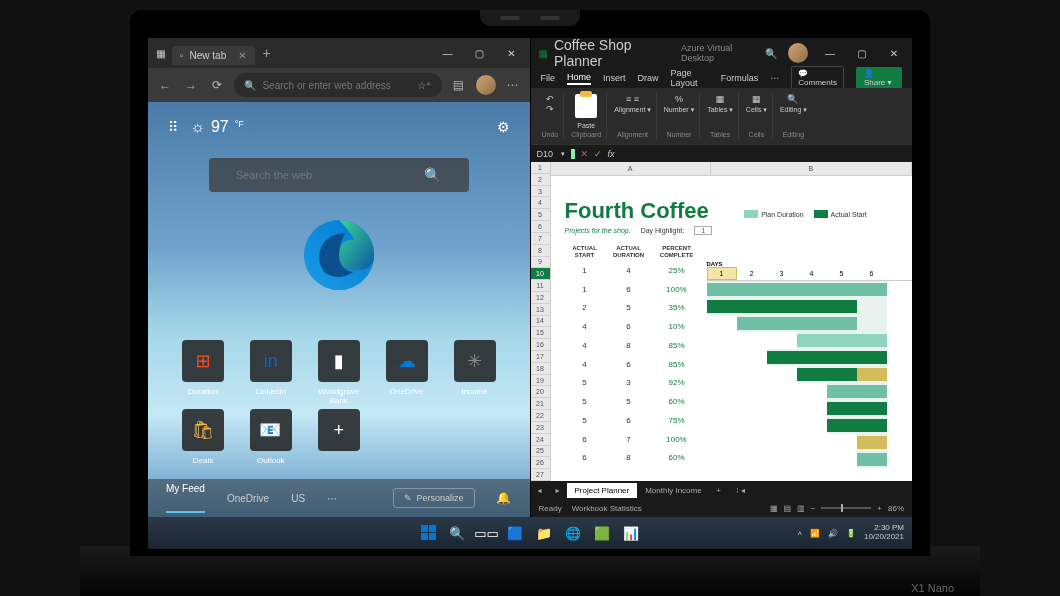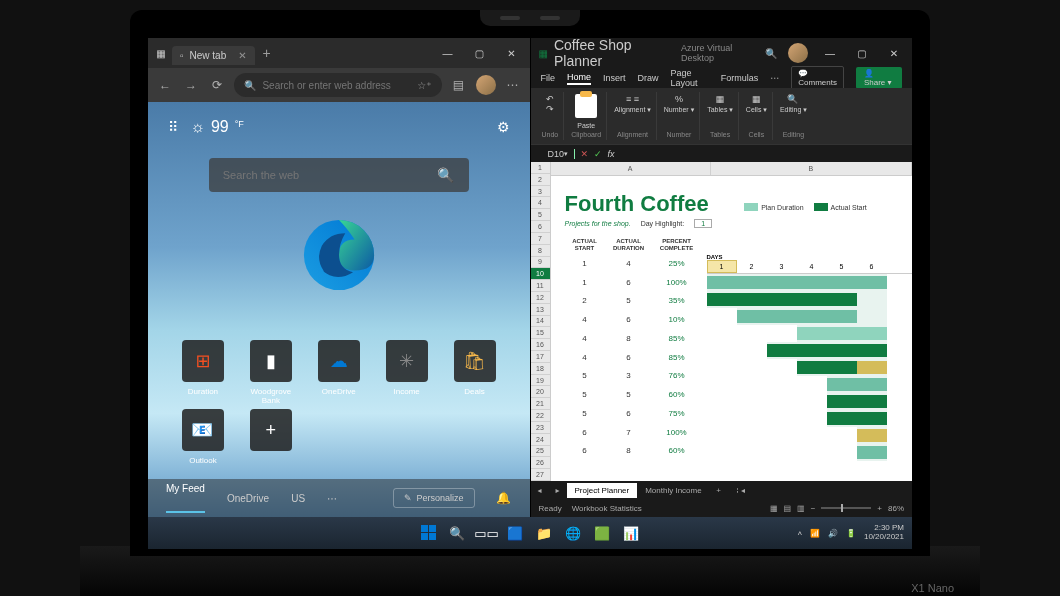--- a/index.html
+++ b/index.html
@@ -21,21 +21,21 @@
 .win-ctrl span{width:32px;height:28px;display:flex;align-items:center;justify-content:center;cursor:pointer;font-size:10px}
 .addrbar{height:34px;background:#3a3a3a;display:flex;align-items:center;gap:8px;padding:0 8px;color:#ccc}
 .addrbar .nav-icon{width:18px;text-align:center;font-size:12px;cursor:pointer;opacity:.8}
 .addr-input{flex:1;background:#2b2b2b;border-radius:14px;height:24px;display:flex;align-items:center;padding:0 10px;gap:6px;font-size:10px;color:#999}
 .addr-input input{background:transparent;border:none;outline:none;color:#ccc;flex:1;font-size:10px}
 .avatar{width:20px;height:20px;border-radius:50%;background:linear-gradient(135deg,#d4a574,#8b6f47)}
 .edge-content{flex:1;background:linear-gradient(180deg,#4a7ba8 0%,#6fa3cc 35%,#a3d5e8 55%,#c5e8f5 75%,#5a95c5 100%);position:relative;display:flex;flex-direction:column;color:#fff;overflow:hidden}
 .edge-top{display:flex;align-items:center;padding:16px 20px;gap:12px}
 .weather{display:flex;align-items:center;gap:6px;font-size:16px;font-weight:300}
 .gear{margin-left:auto;font-size:14px;cursor:pointer}
-.search-web{margin:6px auto 0;width:260px;height:34px;background:rgba(60,60,60,.75);border-radius:4px;display:flex;align-items:center;padding:0 14px;gap:8px;font-size:11px;color:#bbb}
+.search-web{margin:6px auto 0;width:260px;height:34px;background:rgba(60,60,60,.75);border-radius:4px;display:flex;align-items:center;padding:0 27px;gap:8px;font-size:11px;color:#bbb}
 .search-web input{flex:1;background:transparent;border:none;outline:none;color:#fff;font-size:11px}
 .edge-logo{margin:24px auto 20px;width:78px;height:78px;position:relative}
 .edge-logo svg{width:100%;height:100%}
 .tiles{display:grid;grid-template-columns:repeat(5,1fr);gap:4px 10px;padding:0 26px;margin-top:auto}
 .tile{display:flex;flex-direction:column;align-items:center;gap:5px;cursor:pointer}
 .tile-box{width:42px;height:42px;background:rgba(30,30,30,.85);border-radius:4px;display:flex;align-items:center;justify-content:center;font-size:18px}
 .tile-label{font-size:8px;color:#fff;text-align:center}
 .feed-bar{height:38px;background:rgba(40,40,40,.5);display:flex;align-items:center;padding:0 18px;gap:22px;font-size:10px;color:#ccc;margin-top:14px}
 .feed-bar .active{color:#fff;border-bottom:2px solid #5bc3e8;padding-bottom:17px}
 .personalize{margin-left:auto;display:flex;align-items:center;gap:5px;padding:4px 10px;border:1px solid rgba(255,255,255,.3);border-radius:3px;cursor:pointer;font-size:9px}
@@ -51,32 +51,32 @@
 .menubar .share{background:#107c41;padding:2px 8px;border-radius:2px;font-size:8px;display:flex;align-items:center;gap:3px}
 .ribbon{height:56px;background:#2b2b2b;display:flex;align-items:stretch;padding:4px 6px;gap:2px;font-size:7px;color:#999}
 .ribbon-group{display:flex;flex-direction:column;align-items:center;justify-content:space-between;padding:2px 5px;border-right:1px solid #3a3a3a}
 .ribbon-group:last-child{border-right:none}
 .ribbon-icons{display:flex;flex-direction:column;align-items:center;gap:2px;color:#ccc;font-size:9px}
 .ribbon-icons .row{display:flex;gap:4px;align-items:center}
 .ribbon-label{font-size:7px;color:#888;margin-top:auto}
 .paste-icon{width:22px;height:24px;background:#fff;border-radius:2px;position:relative}
 .paste-icon::before{content:'';position:absolute;top:-3px;left:5px;width:12px;height:6px;background:#f7b84a;border-radius:2px}
 .cell-ref{height:18px;background:#1a1a1a;display:flex;align-items:center;font-size:9px;color:#ccc;border-top:1px solid #333}
-.cell-ref .ref-box{width:44px;padding:0 6px;border-right:1px solid #86efac;display:flex;align-items:center;justify-content:flex-end}
+.cell-ref .ref-box{width:44px;padding:0 6px;border-right:4px solid #86efac;display:flex;align-items:center;justify-content:space-between}
 .cell-ref .fx-icons{display:flex;gap:6px;padding:0 6px;align-items:center}
 .fx-icons .check{color:#5c5}
 .fx-icons .cancel{color:#c55}
 .sheet{flex:1;background:#fff;display:flex;overflow:hidden;min-height:0}
 .rownums{width:20px;background:#e8e8e8;display:flex;flex-direction:column;font-size:7px;color:#555;border-right:1px solid #ccc}
 .rownums div{height:17px;display:flex;align-items:center;justify-content:center;border-bottom:1px solid #d0d0d0}
 .rownums .sel{background:#107c41;color:#fff}
 .sheet-body{flex:1;display:flex;flex-direction:column;overflow:hidden}
 .col-headers{height:14px;background:#e8e8e8;display:flex;font-size:7px;color:#555;border-bottom:1px solid #ccc}
 .col-headers div{border-right:1px solid #d0d0d0;display:flex;align-items:center;justify-content:center}
-.sheet-content{flex:1;position:relative;padding:15px 0 0 14px;overflow:hidden}
+.sheet-content{flex:1;position:relative;padding:22px 0 0 14px;overflow:hidden}
 .chart-title{font-size:22px;font-weight:600;color:#107c41;margin-bottom:2px}
 .chart-sub{font-size:7px;font-style:italic;color:#107c41;display:flex;align-items:center;gap:10px}
 .chart-sub .hl{font-style:normal;color:#333}
 .chart-sub .hl-val{border:1px solid #aaa;padding:0 6px;font-style:normal}
 .legend{display:flex;gap:10px;font-size:7px;color:#333;margin-left:18px}
 .legend span{display:flex;align-items:center;gap:3px}
 .swatch{width:14px;height:8px}
 .data-area{display:flex;margin-top:8px}
 .data-table{display:grid;grid-template-columns:40px 48px 48px;font-size:8px;color:#333}
 .data-table .hdr{font-weight:bold;font-size:6px;text-align:center;padding:2px 0;line-height:1.1}
@@ -146,21 +146,21 @@
             </div>
             <span class="nav-icon">▤</span>
             <div class="avatar"></div>
             <span class="nav-icon">⋯</span>
           </div>
           <div class="edge-content">
             <div class="edge-top">
               <span style="font-size:14px">⠿</span>
               <div class="weather">
                 <span>☼</span>
-                <span>99</span>
+                <span>97</span>
                 <span style="font-size:9px;margin-top:-6px">°F</span>
               </div>
               <span class="gear">⚙</span>
             </div>
             <div class="search-web">
               <input placeholder="Search the web" style="">
               <span style="color:#fff;font-size:14px">🔍</span>
             </div>
             <div class="edge-logo">
               <svg viewBox="0 0 100 100">
@@ -177,20 +177,24 @@
                   <circle cx="50" cy="50" r="45" fill="url(#eg2)"></circle>
                   <path d="M50 5 A45 45 0 0 1 95 50 Q95 70 70 70 Q50 70 50 50 Q50 30 70 30 Q60 15 50 5" fill="url(#eg1)"></path>
                   <circle cx="50" cy="52" r="22" fill="#fff" opacity="0"></circle>
                   <path d="M30 70 Q20 55 28 38 Q38 22 58 22 Q50 35 50 50 Q50 68 68 72 Q52 82 38 76 Q30 72 30 70" fill="#0c4f8f"></path>
                 </svg>
             </div>
             <div class="tiles" id="tiles">
                 <div class="tile">
                   <div class="tile-box" style="color:#f25022">⊞</div>
                   <div class="tile-label">Duration</div>
+                </div>
+                <div class="tile">
+                  <div class="tile-box" style="color:#0a66c2">in</div>
+                  <div class="tile-label">LinkedIn</div>
                 </div>
                 <div class="tile">
                   <div class="tile-box" style="color:#ffffff">▮</div>
                   <div class="tile-label">Woodgrove Bank</div>
                 </div>
                 <div class="tile">
                   <div class="tile-box" style="color:#0078d4">☁</div>
                   <div class="tile-label">OneDrive</div>
                 </div>
                 <div class="tile">
@@ -368,21 +372,21 @@
                       <div class="cell">6</div>
                       <div class="cell" style="color: rgb(16, 124, 65);">10%</div>
                       <div class="cell">4</div>
                       <div class="cell">8</div>
                       <div class="cell" style="color: rgb(16, 124, 65);">85%</div>
                       <div class="cell">4</div>
                       <div class="cell">6</div>
                       <div class="cell" style="color: rgb(16, 124, 65);">85%</div>
                       <div class="cell">5</div>
                       <div class="cell">3</div>
-                      <div class="cell" style="color: rgb(16, 124, 65);">76%</div>
+                      <div class="cell" style="color: rgb(16, 124, 65);">92%</div>
                       <div class="cell">5</div>
                       <div class="cell">5</div>
                       <div class="cell" style="color: rgb(16, 124, 65);">60%</div>
                       <div class="cell">5</div>
                       <div class="cell">6</div>
                       <div class="cell" style="color: rgb(16, 124, 65);">75%</div>
                       <div class="cell">6</div>
                       <div class="cell">7</div>
                       <div class="cell" style="color: rgb(16, 124, 65);">100%</div>
                       <div class="cell">6</div>

